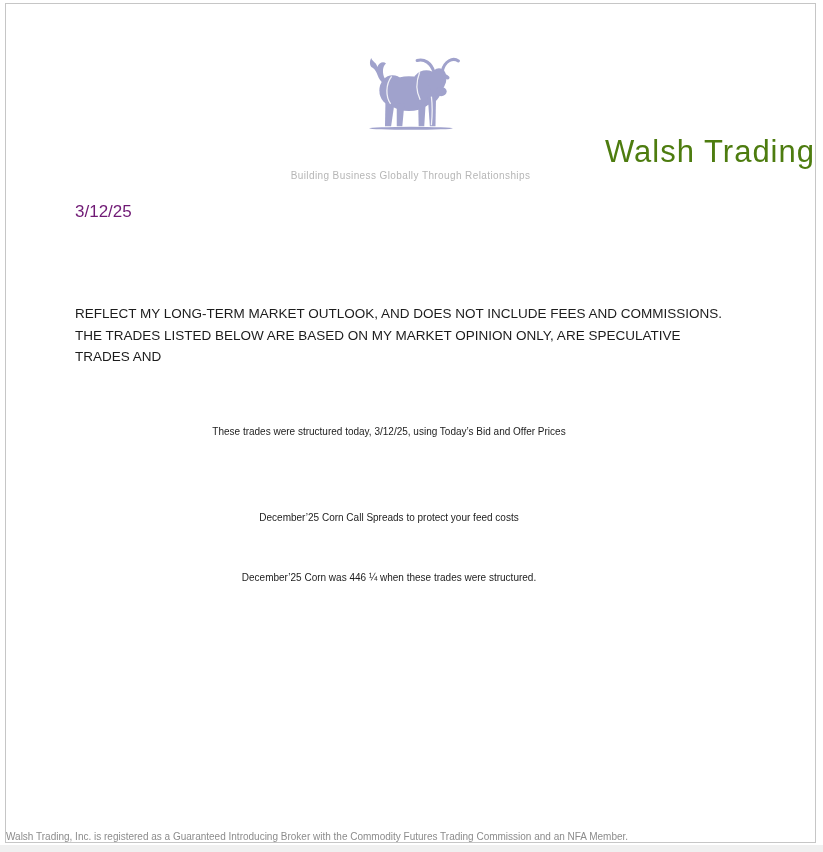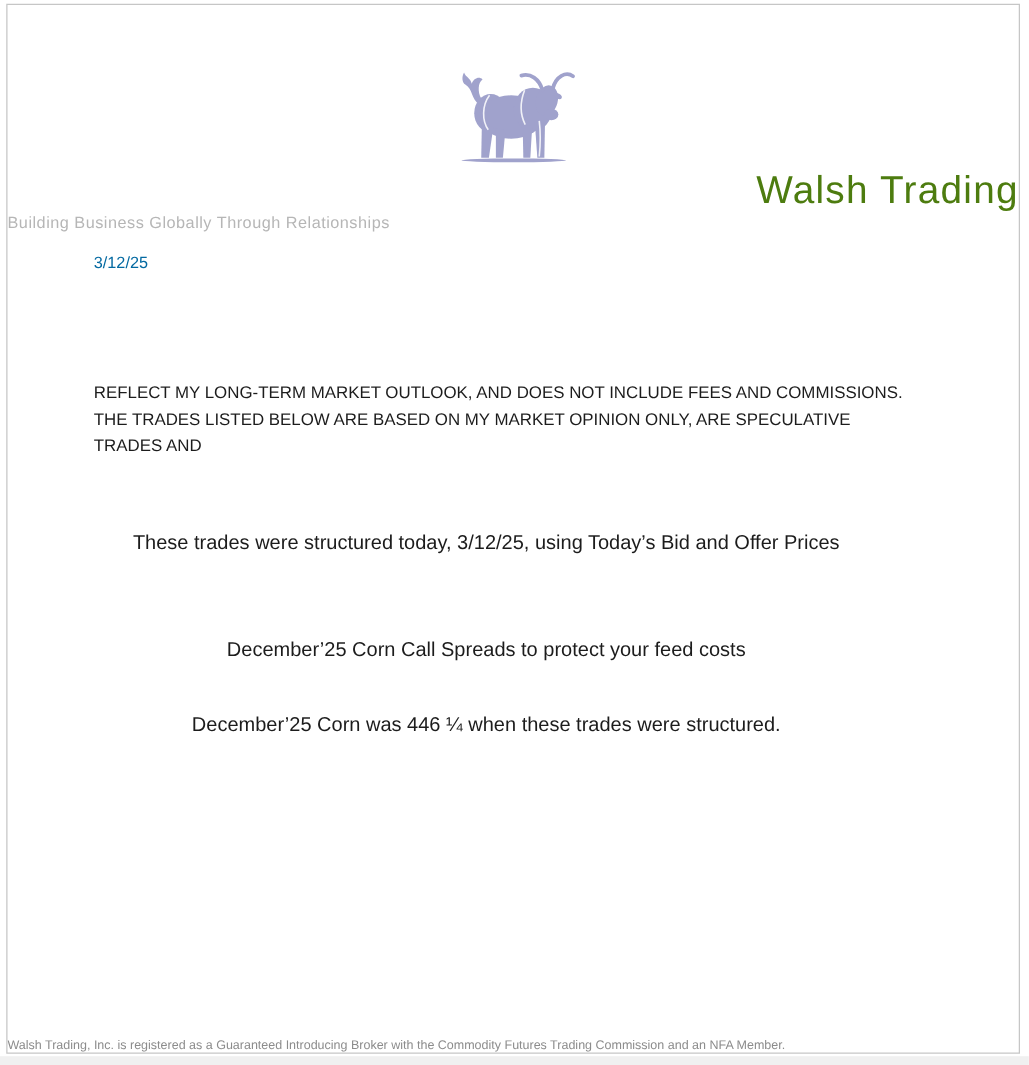--- a/index.html
+++ b/index.html
@@ -52,48 +52,48 @@
     font-size: 31px;
     letter-spacing: 1px;
     color: #4d7c0f;
     font-weight: 400;
   }
   .brand-tagline {
     position: absolute;
     left: 0;
     top: 128px;
     width: 100%;
-    text-align: left;
-    font-size: 13px;
+    text-align: center;
+    font-size: 10px;
     letter-spacing: 0.4px;
     color: #b6b6b6;
   }
   
   .date-line {
     position: absolute;
     left: 69px;
     top: 198px;
-    font-size: 13px;
-    color: #0369a1;
+    font-size: 17px;
+    color: #701a75;
   }
   .disclaimer {
     position: absolute;
     left: 69px;
     top: 299px;
     width: 660px;
     font-size: 13.5px;
     line-height: 21.5px;
     color: #1c1c1c;
   }
   .centered-line {
     position: absolute;
     left: 0;
     width: 766px;
     text-align: center;
-    font-size: 16px;
+    font-size: 10px;
     color: #1c1c1c;
   }
   .centered-line.l1 { top: 422px; }
   .centered-line.l2 { top: 508px; }
   .centered-line.l3 { top: 568px; }
   
   .page-footer {
     position: absolute;
     left: 0;
     top: 827px;

